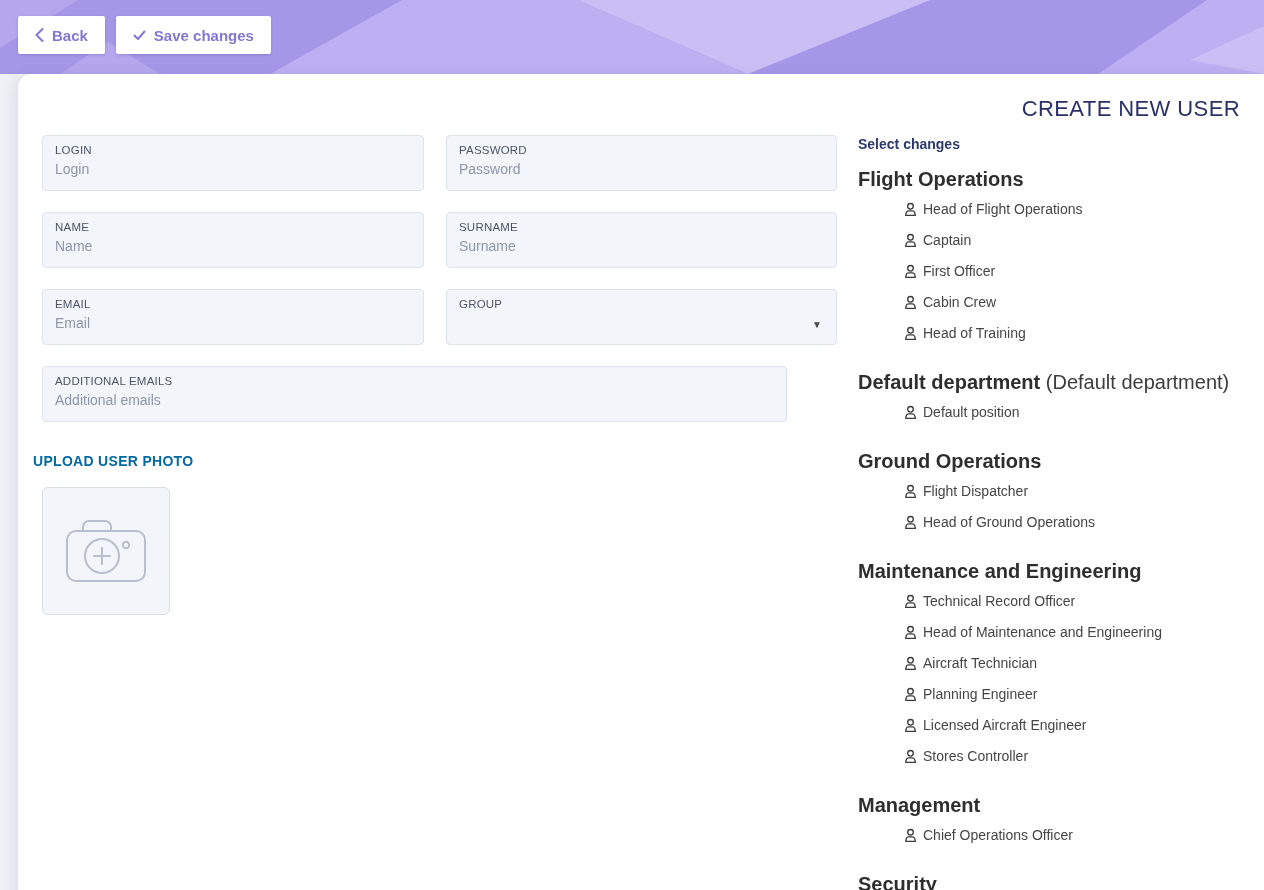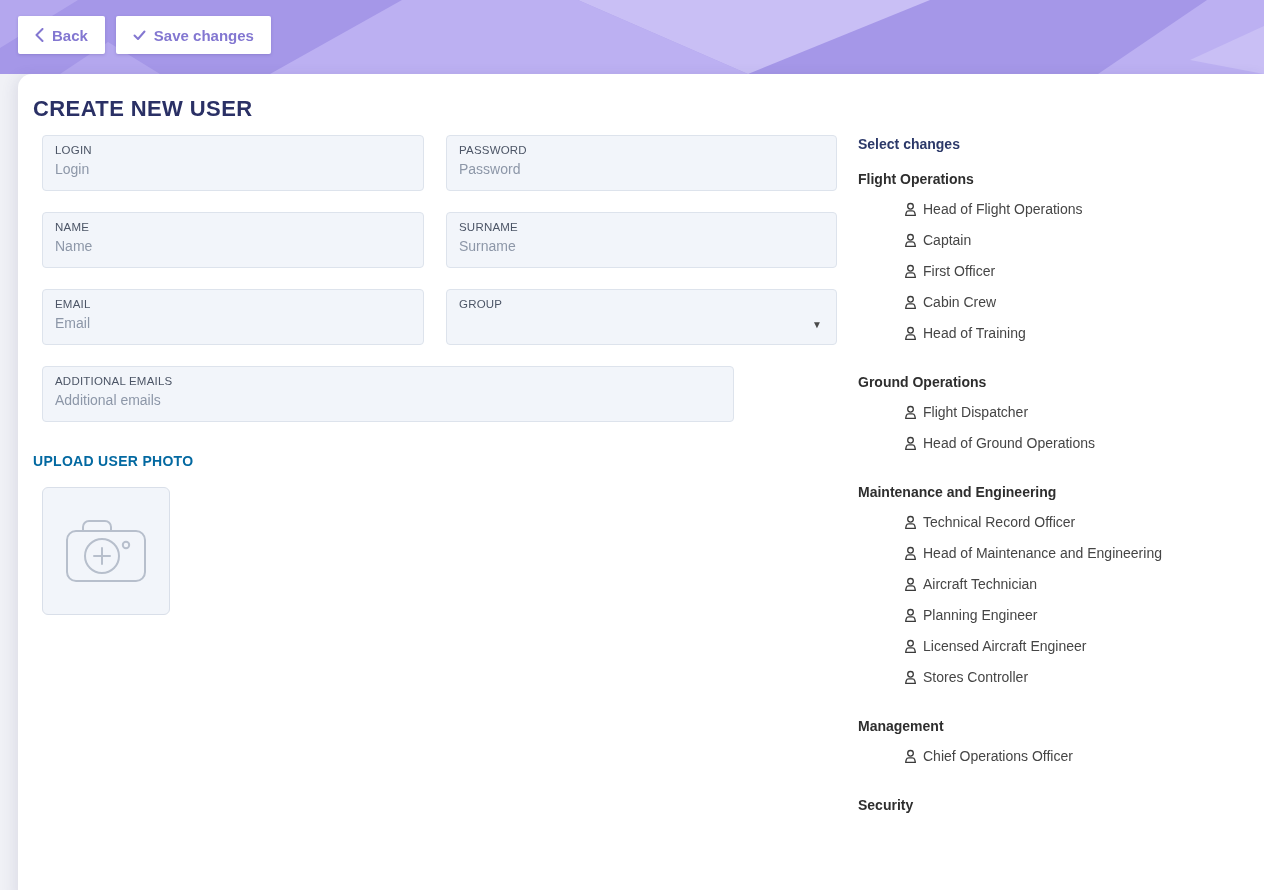--- a/index.html
+++ b/index.html
@@ -27,32 +27,32 @@
   .tb-btn svg { display:block; }
 
   
   .card {
     position:absolute; top:74px; left:18px; width:1246px; min-height:816px;
     background:#ffffff; border-radius:14px 0 0 0;
     box-shadow:-4px 2px 14px rgba(60,60,110,0.10);
     padding:22px 24px 60px 15px;
   }
   .page-title {
-    font-size:22px; font-weight:700; color:#2a3065; letter-spacing:0.4px;
+    font-size:22px; font-weight:400; color:#2a3065; letter-spacing:0.4px;text-align:right;
   }
   .content { display:flex; margin-top:13px; }
 
   
   .form-area { width:804px; flex:none; padding-left:9px; }
   .frow { display:flex; gap:22px; margin-bottom:21px; }
   .field {
     height:56px; background:#f2f5fa; border:1px solid #dde3ec; border-radius:4px;
     padding:8px 24px 0 12px; position:relative;
   }
-  .w1 { width:382px; } .w2 { width:391px; } .w3 { width:692px; }
+  .w1 { width:382px; } .w2 { width:391px; } .w3 { width:745px; }
   .f-label {
     display:block; font-size:11.5px; color:#4c5566; letter-spacing:0.2px;
     margin-bottom:4px;
   }
   .f-input {
     width:100%; border:none; background:transparent; outline:none;
     font-family:"Liberation Sans","DejaVu Sans",sans-serif;
     font-size:14px; color:#3a4354;
   }
   .f-input::placeholder { color:#8d97a8; opacity:1; }
@@ -68,21 +68,21 @@
   .photo-box {
     width:128px; height:128px; background:#f2f5fa;
     border:1px solid #d9dfe9; border-radius:6px;
     display:flex; align-items:center; justify-content:center; cursor:pointer;
   }
 
   
   .positions-panel { flex:1; margin-left:21px; }
   .panel-title { font-size:14px; font-weight:600; color:#2c3969; margin-bottom:16px; line-height:19px; }
   .dept { margin-bottom:24px; }
-  .dept-name { font-size:14px; color:#2e2e2e; line-height:19px; margin-bottom:5px; }
+  .dept-name { font-size:20px; color:#2e2e2e; line-height:19px; margin-bottom:5px; }
   .dept-name b { font-weight:700; }
   .dept-name .suffix { font-weight:400; color:#3c3c3c; }
   .pos {
     display:flex; align-items:center; gap:5px; padding:8px 0 8px 45px;
     cursor:pointer;
   }
   .pos .pos-label { font-size:14px; color:#454545; line-height:15px; }
   .pos svg { flex:none; display:block; }
 </style>
 </head>
@@ -220,20 +220,32 @@
               <svg width="15" height="15" viewBox="0 0 16 16">
                 <g fill="none" stroke="#3a3a3a" stroke-width="1.4" stroke-linejoin="round">
                   <circle cx="8" cy="4.6" r="3"></circle>
                   <path d="M2.8 14.2 L3.5 11.4 C3.8 10.2 4.9 9.4 6.1 9.4 L9.9 9.4 C11.1 9.4 12.2 10.2 12.5 11.4 L13.2 14.2 Z"></path>
                 </g>
               </svg>
               <span class="pos-label">Head of Training</span>
             </div>
           </div>
           <div class="dept">
+            <div class="dept-name"><b>Default department</b><span class="suffix"> (Default department)</span></div>
+            <div class="pos">
+              <svg width="15" height="15" viewBox="0 0 16 16">
+                <g fill="none" stroke="#3a3a3a" stroke-width="1.4" stroke-linejoin="round">
+                  <circle cx="8" cy="4.6" r="3"></circle>
+                  <path d="M2.8 14.2 L3.5 11.4 C3.8 10.2 4.9 9.4 6.1 9.4 L9.9 9.4 C11.1 9.4 12.2 10.2 12.5 11.4 L13.2 14.2 Z"></path>
+                </g>
+              </svg>
+              <span class="pos-label">Default position</span>
+            </div>
+          </div>
+          <div class="dept">
             <div class="dept-name"><b>Ground Operations</b></div>
             <div class="pos">
               <svg width="15" height="15" viewBox="0 0 16 16">
                 <g fill="none" stroke="#3a3a3a" stroke-width="1.4" stroke-linejoin="round">
                   <circle cx="8" cy="4.6" r="3"></circle>
                   <path d="M2.8 14.2 L3.5 11.4 C3.8 10.2 4.9 9.4 6.1 9.4 L9.9 9.4 C11.1 9.4 12.2 10.2 12.5 11.4 L13.2 14.2 Z"></path>
                 </g>
               </svg>
               <span class="pos-label">Flight Dispatcher</span>
             </div>

